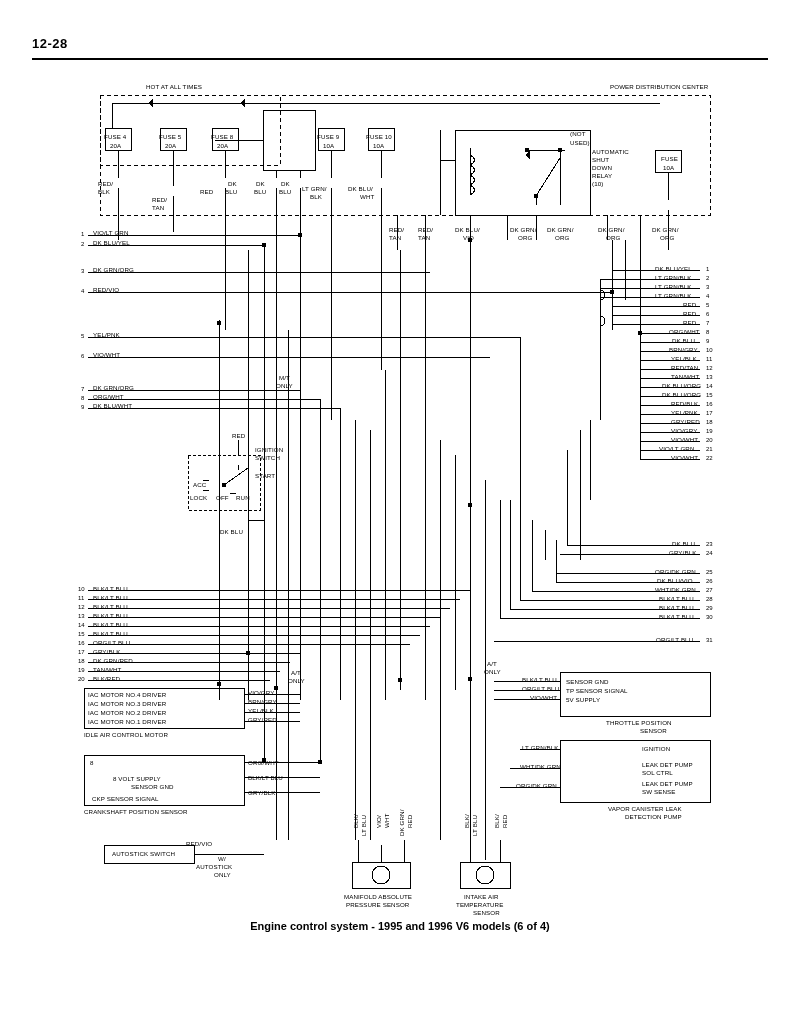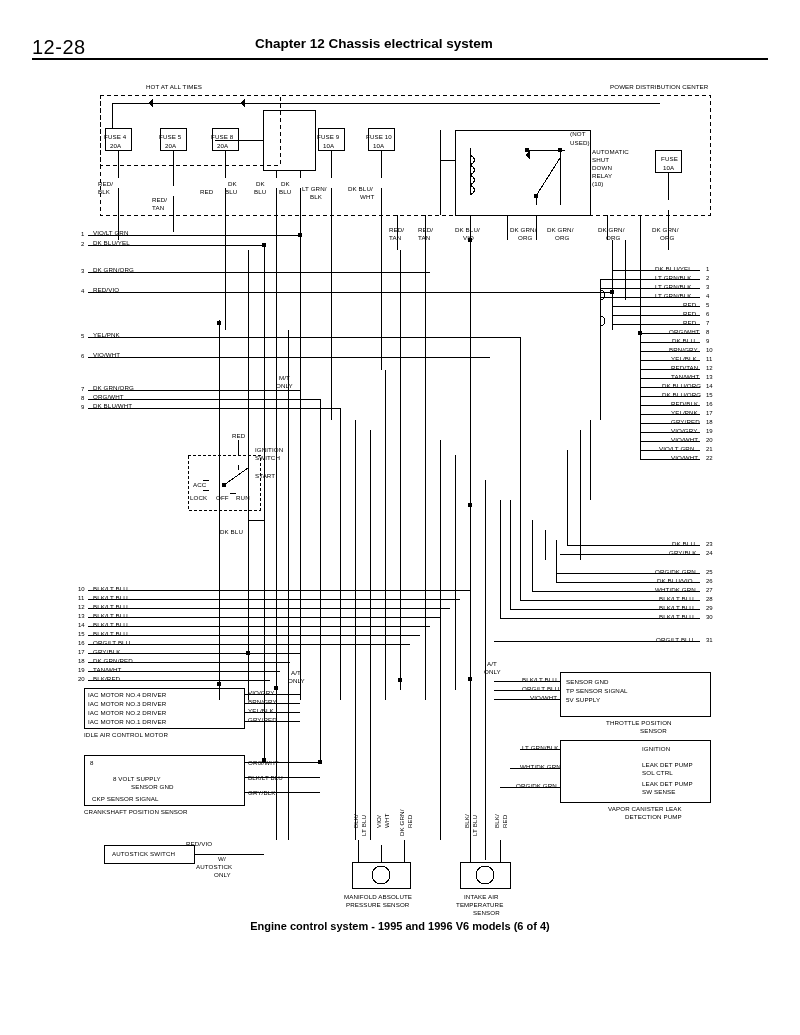--- a/index.html
+++ b/index.html
@@ -1,34 +1,33 @@
 <!DOCTYPE html>
 <html><head>
 <meta charset="utf-8">
 <style>
   html,body{margin:0;padding:0;background:#fff;}
   body{width:800px;height:1035px;position:relative;font-family:"Liberation Sans",sans-serif;color:#000;overflow:hidden;}
   .page{position:absolute;inset:0;}
   
-  .pg-num{position:absolute;left:32px;top:36px;font-size:20px;font-weight:normal;letter-spacing:.5px;}
+  .pg-num{position:absolute;left:32px;top:36px;font-size:13px;font-weight:bold;letter-spacing:.5px;}
   .chap-title{position:absolute;left:255px;top:36px;font-size:13.5px;font-weight:bold;}
   .rule{position:absolute;left:32px;top:58px;width:736px;height:2px;background:#000;}
   .caption{position:absolute;left:0;top:920px;width:800px;text-align:center;font-size:11px;font-weight:bold;}
   
   .lbl{position:absolute;font-size:6.2px;font-family:"Liberation Sans",sans-serif;white-space:nowrap;letter-spacing:.1px;line-height:7px;}
   .num{position:absolute;font-size:6px;}
   svg.overlay{position:absolute;left:0;top:0;width:800px;height:1035px;}
 </style>
 </head>
 <body>
 
 <div class="page">
 
   <div class="pg-num">12-28</div>
-  <div class="chap-title">Chapter 12 Chassis electrical system</div>
   <div class="rule"></div>
 
   <svg class="overlay" xmlns="http://www.w3.org/2000/svg">
     <g stroke="#000" stroke-width="1" fill="none" shape-rendering="crispEdges">
 
       <rect x="100" y="95" width="610" height="120" stroke-dasharray="4,3"></rect>
 
       <rect x="100" y="95" width="180" height="70" stroke-dasharray="4,3"></rect>
 
       <path d="M112 103 H 660"></path>

